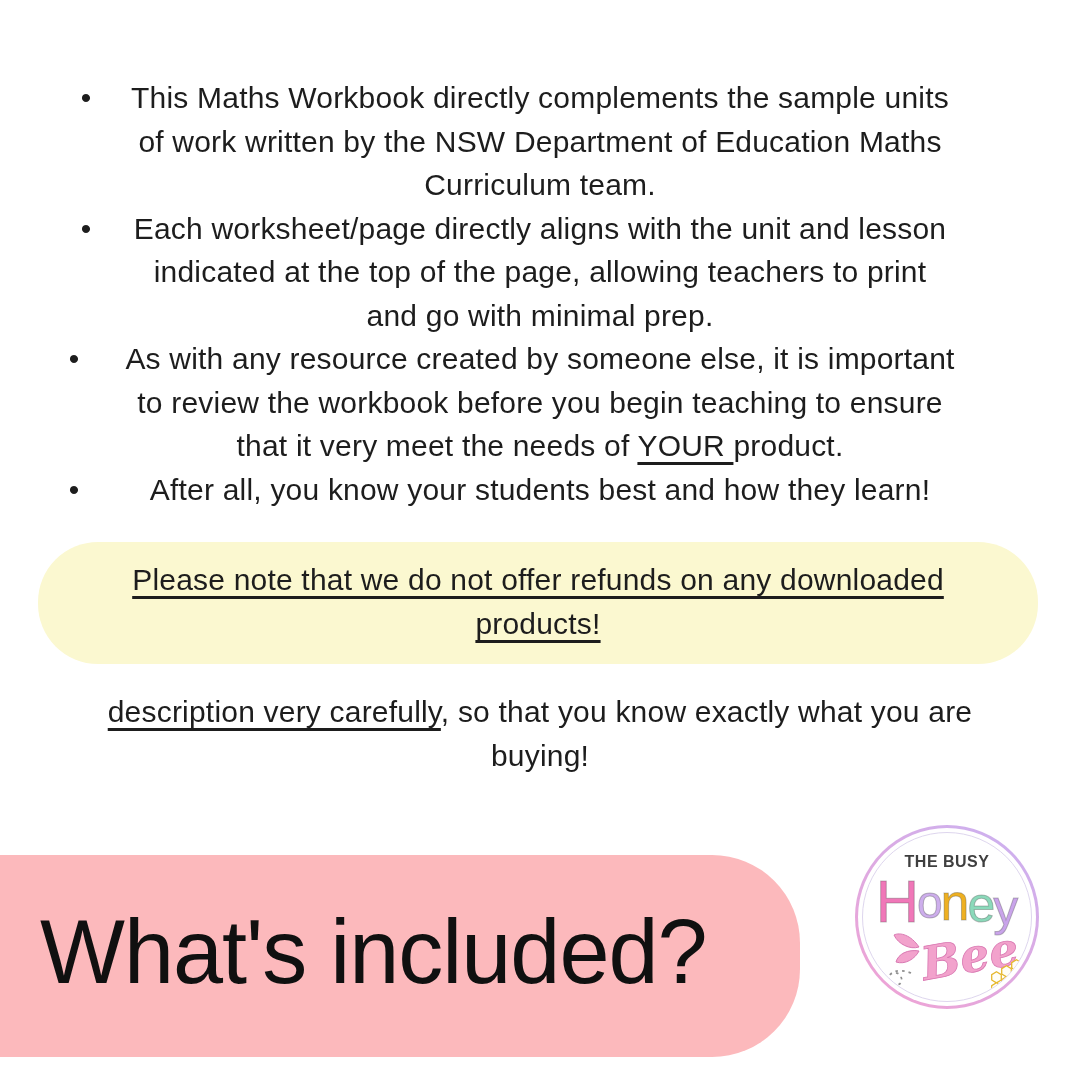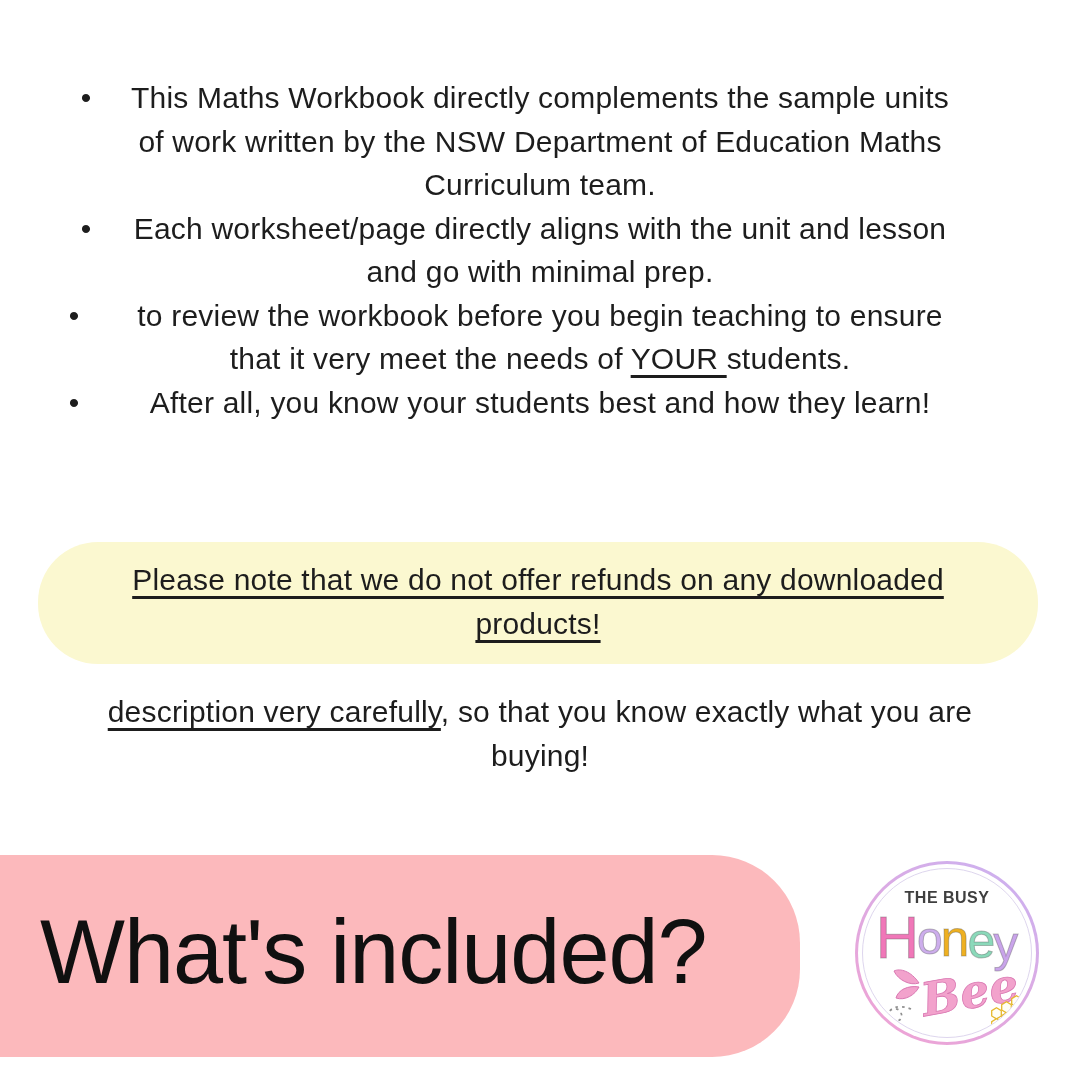--- a/index.html
+++ b/index.html
@@ -40,21 +40,21 @@
     background:var(--banner-pink,#fcb9bc);
     border-radius:0 88px 88px 0;
     display:flex;align-items:center;
   }
   .title{
     font-size:90px;line-height:1;padding:0 0 8px 40px;color:#101010;
     white-space:nowrap;letter-spacing:-1px;
   }
   
   .logo{
-    position:absolute;left:855px;top:861px;width:184px;height:184px;
+    position:absolute;left:855px;top:825px;width:184px;height:184px;
     border-radius:50%;
     background:linear-gradient(215deg,var(--logo-border-purple,#c9b2f2),var(--logo-border-pink,#f2a2d2));
     padding:3px;box-sizing:border-box;
   }
   .logo-mid{width:100%;height:100%;background:#fff;border-radius:50%;padding:4px;box-sizing:border-box;}
   .logo-core{
     position:relative;width:100%;height:100%;background:#fff;border-radius:50%;
     border:1.5px solid var(--logo-ring,#ded6ee);box-sizing:border-box;overflow:hidden;
   }
   .busy{
@@ -96,26 +96,28 @@
   <div class="list">
     <div class="item">
       <span class="bullet" style="left:76px">•</span>
       <div class="tline"><span>This Maths Workbook directly complements the sample units</span></div>
       <div class="tline"><span>of work written by the NSW Department of Education Maths</span></div>
       <div class="tline"><span>Curriculum team.</span></div>
     </div>
     <div class="item">
       <span class="bullet" style="left:76px">•</span>
       <div class="tline"><span>Each worksheet/page directly aligns with the unit and lesson</span></div>
+      <div class="tline"><span>indicated at the top of the page, allowing teachers to print</span></div>
       <div class="tline"><span>and go with minimal prep.</span></div>
     </div>
     <div class="item">
       <span class="bullet" style="left:64px">•</span>
+      <div class="tline"><span>As with any resource created by someone else, it is important</span></div>
       <div class="tline"><span>to review the workbook before you begin teaching to ensure</span></div>
-      <div class="tline"><span>that it very meet the needs of </span><span class="u">YOUR </span><span>students.</span></div>
+      <div class="tline"><span>that it very meet the needs of </span><span class="u">YOUR </span><span>product.</span></div>
     </div>
     <div class="item">
       <span class="bullet" style="left:64px">•</span>
       <div class="tline"><span>After all, you know your students best and how they learn!</span></div>
     </div>
   </div>
 
   <div class="note-box">
     <div class="tline"><span class="u">Please note that we do not offer refunds on any downloaded</span></div>
     <div class="tline"><span class="u">products!</span></div>

